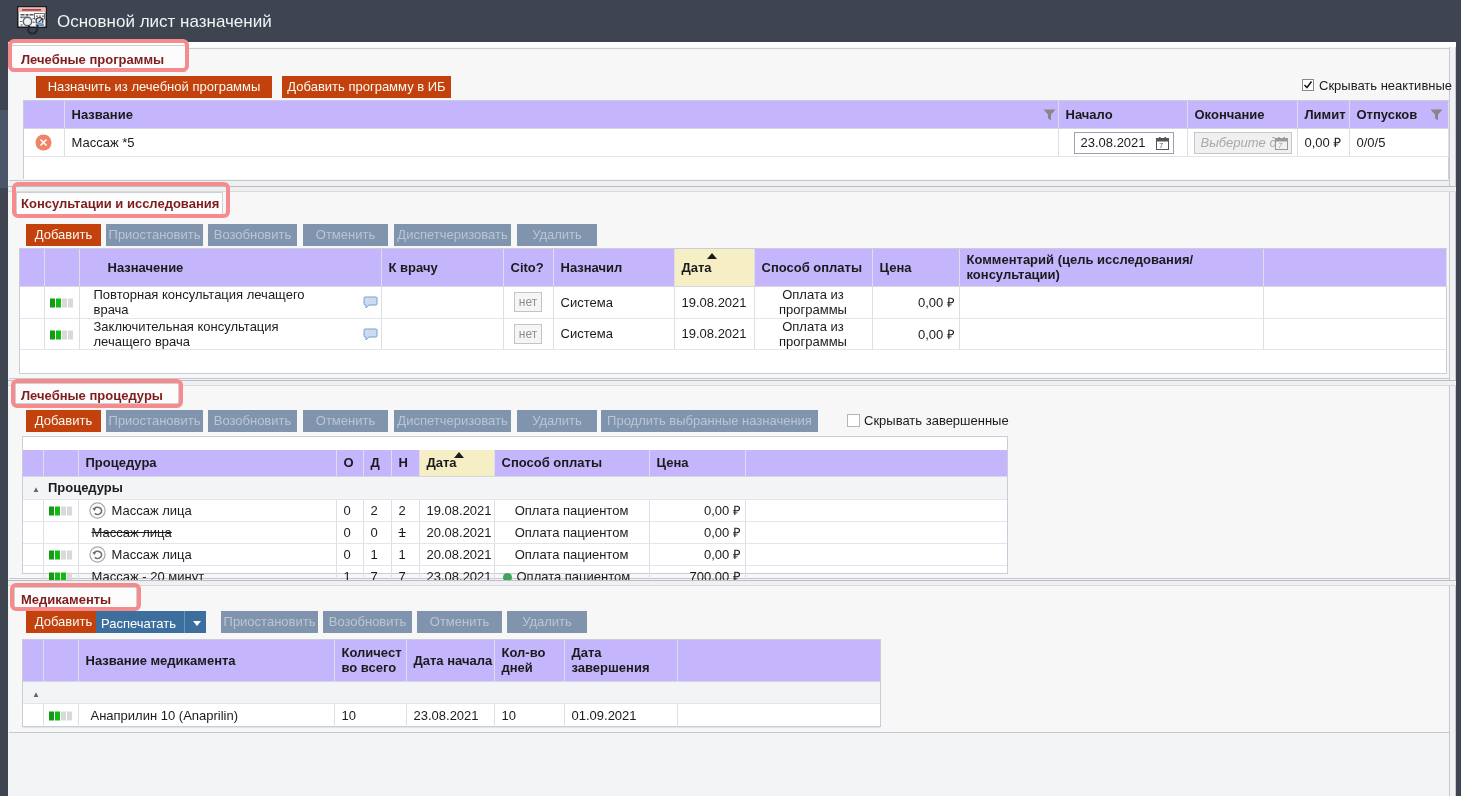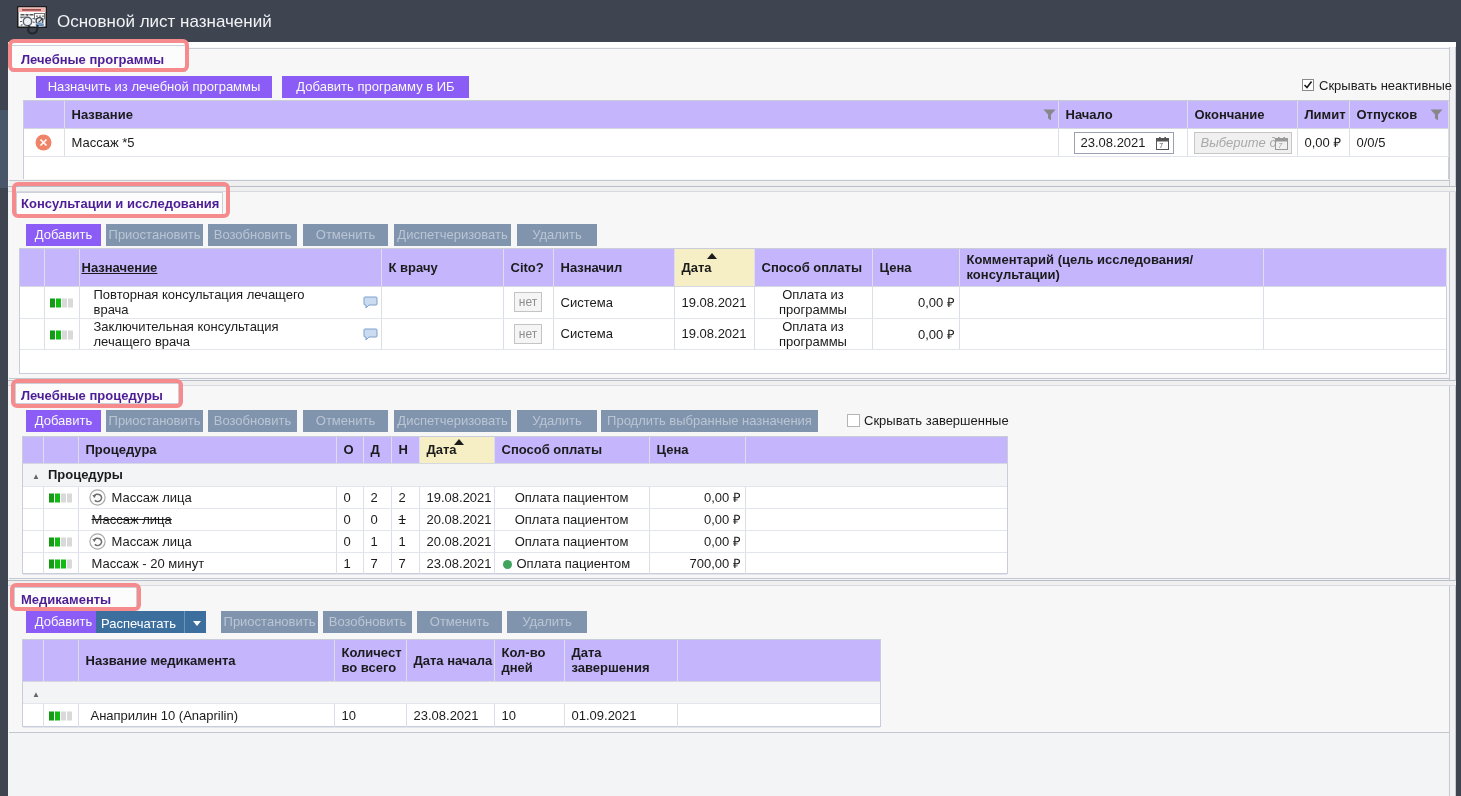--- a/index.html
+++ b/index.html
@@ -7,24 +7,24 @@
 body { position:relative; font-family:"Liberation Sans", sans-serif; background:#f3f4f5; color:#1b1b1b; }
 .abs { position:absolute; }
 .titlebar { left:0; top:0; width:1461px; height:42px; background:#3e4551; }
 .title-text { left:57px; top:12px; font-size:17px; color:#f2f3f5; }
 .leftstrip { left:0; top:42px; width:8px; height:754px; background:#3e4551; }
 .rightdark { left:1456px; top:42px; width:5px; height:754px; background:#3e4551; }
 .rightgray { left:1449px; top:42px; width:7px; height:754px; background:#f1f1f3; border-left:1px solid #c6c9cf; border-right:1px solid #c6c9cf; }
 .panelbg { background:#f7f7f8; }
 .groove { height:6px; border-top:1px solid #b9bdc7; border-bottom:1px solid #d6d9df; background:#f0f0f1; }
 .pinkbox { border:4px solid #f58b8d; border-radius:6px; }
-.caption { font-size:13px; font-weight:bold; color:#4c1d95; white-space:nowrap; }
+.caption { font-size:13px; font-weight:bold; color:#7f1d1d; white-space:nowrap; }
 .capband { background:#fcfcfd; border:1px solid #cdd0d6; }
 .btn { position:absolute; height:22px; font-size:13px; text-align:center; color:#fff; line-height:22px; }
-.btn-green { background:#8b5cf6; color:#f8faf4;text-align:center; }
+.btn-green { background:#c2410c; color:#f8faf4;text-align:center; }
 .btn-gray { background:#8094ad; color:#bac5d4; }
 .btn-blue { background:#3d6f9e; color:#fff; }
 table { border-collapse:collapse; table-layout:fixed; font-size:13px; color:#1b1b1b; }
 td, th { overflow:hidden; white-space:nowrap; padding:0 0 0 7px; text-align:left; vertical-align:middle; border-right:1px solid #dcdfe8; border-bottom:1px solid #e3e5ec; font-weight:normal; }
 th { font-weight:bold; background:#c4b5fd; border-bottom:1px solid #d5d8e0; }
 .twrap { border:1px solid #c9cdd9; background:#fff; }
 .grouprow td { font-weight:bold; background:#f3f4f6; }
 .yellow { background:#f6efc5 !important; }
 .bars { display:inline-block; vertical-align:middle; }
 .right { text-align:right; padding-right:4px; }
@@ -65,21 +65,21 @@
 </div>
 <div class="abs title-text">Основной лист назначений</div>
 
 <div class="abs" style="left:8px; top:42px; width:1448px; height:5px; background:#ffffff;"></div>
 <div class="abs panelbg" style="left:9px; top:47px; width:1440px; height:133px;"></div>
 <div class="abs" style="left:9px; top:181px; width:1440px; height:5px; background:#f0f0f1;"></div>
 <div class="abs" style="left:9px; top:48px; width:1440px; height:1px; background:#c8cbd3;"></div>
 <div class="abs" style="left:9px; top:180px; width:1440px; height:1px; background:#c3c7d0;"></div>
 
 <div class="btn btn-green" style="left:36px; top:76px; width:236px;">Назначить из лечебной программы</div>
-<div class="btn btn-green" style="left:282px; top:76px; width:187px;">Добавить программу в ИБ</div>
+<div class="btn btn-green" style="left:282px; top:76px; width:169px;">Добавить программу в ИБ</div>
 
 <div class="abs" style="left:1302px; top:79px; width:12px; height:12px; background:#fff; border:1px solid #8a8a8a;">
   <svg width="10" height="10" viewBox="0 0 10 10" style="position:absolute; left:0px; top:0px;">
       <path d="M1.5 5 L4 7.5 L8.5 1.5" stroke="#1b1b1b" stroke-width="1.6" fill="none"></path>
     </svg>
 </div>
 <div class="abs" style="left:1319px; top:78px; font-size:13px;">Скрывать неактивные</div>
 
 <div class="abs twrap" style="left:23px; top:100px; width:1426px; height:79px;">
 <table style="width:1424px;">
@@ -171,21 +171,21 @@
         <col style="width:80px">
         <col style="width:118px">
         <col style="width:87px">
         <col style="width:304px">
         <col style="width:183px">
       </colgroup>
 <tbody>
         <tr style="height:37px;">
   <th></th>
           <th></th>
-  <th style="padding-left:2px;text-decoration:underline;">Назначение</th>
+  <th style="padding-left:28px;">Назначение</th>
   <th>К врачу</th>
   <th>Cito?</th>
   <th>Назначил</th>
   <th class="yellow" style="position:relative;">Дата<svg style="position:absolute; left:32px; top:4px;" width="10" height="6" viewBox="0 0 10 6">
               <path d="M5 0 L10 6 L0 6 Z" fill="#1b1b1b"></path>
             </svg></th>
   <th>Способ оплаты</th>
   <th>Цена</th>
   <th class="nowrapcell" style="white-space:normal;">Комментарий (цель исследования/ консультации)</th>
   <th></th>
@@ -251,21 +251,21 @@
 <div class="btn btn-gray" style="left:208px; top:410px; width:89px;">Возобновить</div>
 <div class="btn btn-gray" style="left:303px; top:410px; width:85px;">Отменить</div>
 <div class="btn btn-gray" style="left:394px; top:410px; width:117px;">Диспетчеризовать</div>
 <div class="btn btn-gray" style="left:517px; top:410px; width:80px;">Удалить</div>
 <div class="btn btn-gray" style="left:601px; top:410px; width:217px;">Продлить выбранные назначения</div>
 
 <div class="abs" style="left:847px; top:414px; width:13px; height:13px; background:#fff; border:1px solid #b5b5b5;"></div>
 <div class="abs" style="left:864px; top:413px; font-size:13px;">Скрывать завершенные</div>
 
 <div class="abs twrap" style="left:22px; top:436px; width:986px; height:138px;">
-<table style="width:984px;">
+<table style="width:984px;margin-top:13px;">
 <colgroup>
         <col style="width:20px">
         <col style="width:35px">
         <col style="width:258px">
         <col style="width:27px">
         <col style="width:28px">
         <col style="width:28px">
         <col style="width:75px">
         <col style="width:155px">
         <col style="width:96px">

